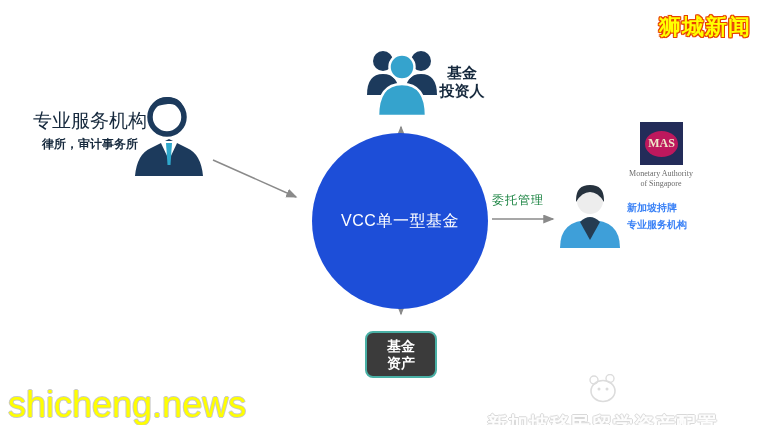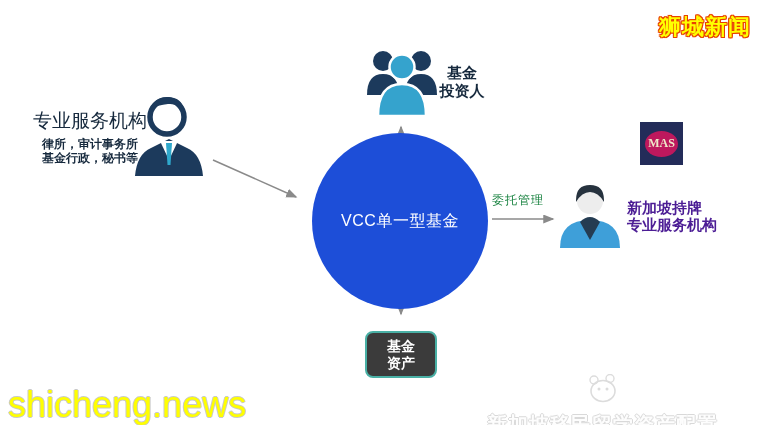--- a/index.html
+++ b/index.html
@@ -145,24 +145,24 @@
     font-size: 8px;
     line-height: 10px;
     color: #6b6b6b;
   }
 
   
   .manager-label {
     position: absolute;
     left: 627px;
     top: 199px;
-    font-size: 15px;
+    font-size: 10px;
     font-weight: bold;
     line-height: 17px;
-    color: #4c1d95;
+    color: #3b82f6;
   }
 
   
   .wm-left {
     position: absolute;
     left: 8px;
     top: 384px;
     font-size: 36px;
     color: #ffff00;
     text-shadow:
@@ -211,21 +211,20 @@
     <line x1="401" y1="192" x2="401" y2="127" stroke="#8a8a8a" stroke-width="1.5" marker-end="url(#ah)"></line>
     <line x1="401" y1="252" x2="401" y2="314" stroke="#8a8a8a" stroke-width="1.5" marker-end="url(#ah)"></line>
     <line x1="492" y1="219" x2="553" y2="219" stroke="#8a8a8a" stroke-width="1.5" marker-end="url(#ah)"></line>
   </svg>
 
   <div class="brand">狮城新闻</div>
 
   <div class="services">
     <div class="services-title">专业服务机构</div>
     <div class="services-sub">律所，审计事务所</div>
-    <div class="services-sub">基金行政，秘书等</div>
   </div>
 
   <svg class="icon-abs" style="left:133px; top:94px;" width="72" height="82" viewBox="0 0 72 82" xmlns="http://www.w3.org/2000/svg">
     <circle cx="34" cy="23" r="17" fill="#ffffff" stroke="#1c3a5c" stroke-width="5.5"></circle>
     <path d="M17,15 Q22,2 36,3 Q49,4 51,16 Q44,9 35,10 Q25,11 17,15 Z" fill="#1c3a5c"></path>
     <path d="M2,82 Q4,60 18,54 L36,45 L54,54 Q68,60 70,82 Z" fill="#1c3a5c"></path>
     <polygon points="27,47 45,47 36,66" fill="#ffffff"></polygon>
     <polygon points="33,49 39,49 37.5,71 34.5,71" fill="#2fa8cc"></polygon>
   </svg>
 
@@ -258,20 +257,24 @@
     <path d="M3,67 Q3,39 33,39 Q63,39 63,67 Z" fill="#3e9fd9"></path>
     <path d="M23,41 L33,59 L43,41 Q38,36 33,36 Q28,36 23,41 Z" fill="#253c52"></path>
     <circle cx="33" cy="20" r="13" fill="#ededed"></circle>
     <path d="M19,19 Q19,4 33,4 Q47,4 47,19 L47,21 Q41,11 33,11 Q25,11 19,21 Z" fill="#26323e"></path>
   </svg>
 
   <div class="mas-square">
     <div class="mas-oval">
       <span class="mas-acronym">MAS</span>
     </div>
+  </div>
+  <div class="mas-caption">
+    <div>Monetary Authority</div>
+    <div>of Singapore</div>
   </div>
 
   <div class="manager-label">
     <div>新加坡持牌</div>
     <div>专业服务机构</div>
   </div>
 
   <div class="wm-left">shicheng.news</div>
 
   <div class="wm-right">

